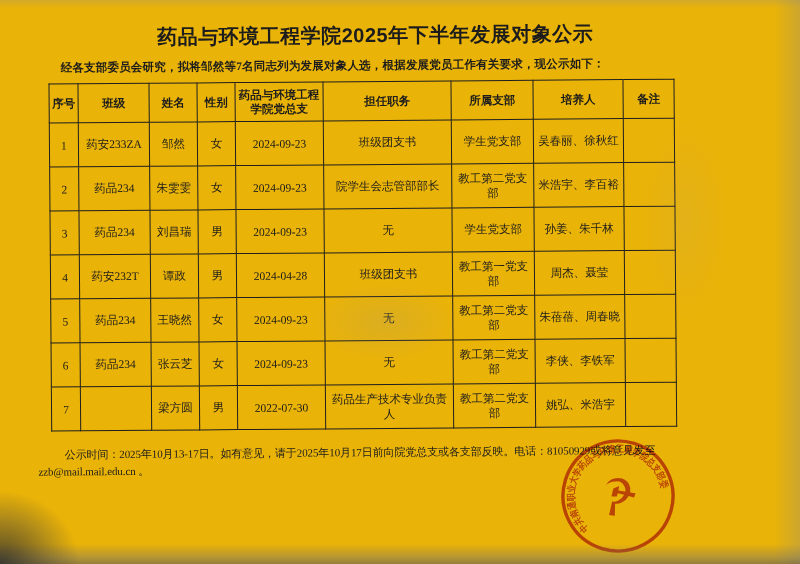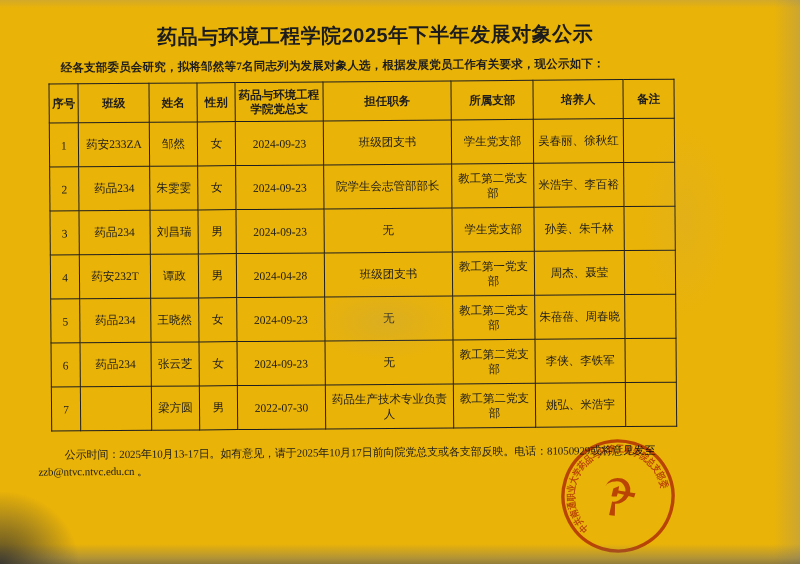--- a/index.html
+++ b/index.html
@@ -172,21 +172,21 @@
             <td>男</td>
             <td>2022-07-30</td>
             <td>药品生产技术专业负责人</td>
             <td>教工第二党支部</td>
             <td>姚弘、米浩宇</td>
             <td></td>
           </tr>
         </tbody>
     </table>
 
-    <p class="footnote"><span>公示时间：2025年10月13-17日。如有意见，请于2025年10月17日前向院党总支或各支部反映。电话：81050929或将意见发至</span><br><span>zzb@ntvc.ntvc.edu.cn 。</span></p>
+    <p class="footnote"><span>公示时间：2025年10月13-17日。如有意见，请于2025年10月17日前向院党总支或各支部反映。电话：81050929或将意见发至</span><br><span>zzb@mail.mail.edu.cn 。</span></p>
 
   </div>
 
   <div class="signature">
   </div>
 
   <svg class="seal" viewBox="0 0 124 124" aria-hidden="true">
     <g transform="rotate(-28 62 62)" fill="none">
       <circle cx="62" cy="62" r="55" stroke="#bd382e" stroke-width="3.4" opacity="0.92"></circle>
       <path id="sealArc" d="M 20.6,77.1 A 44,44 0 1 1 103.4,77.1" fill="none"></path>

